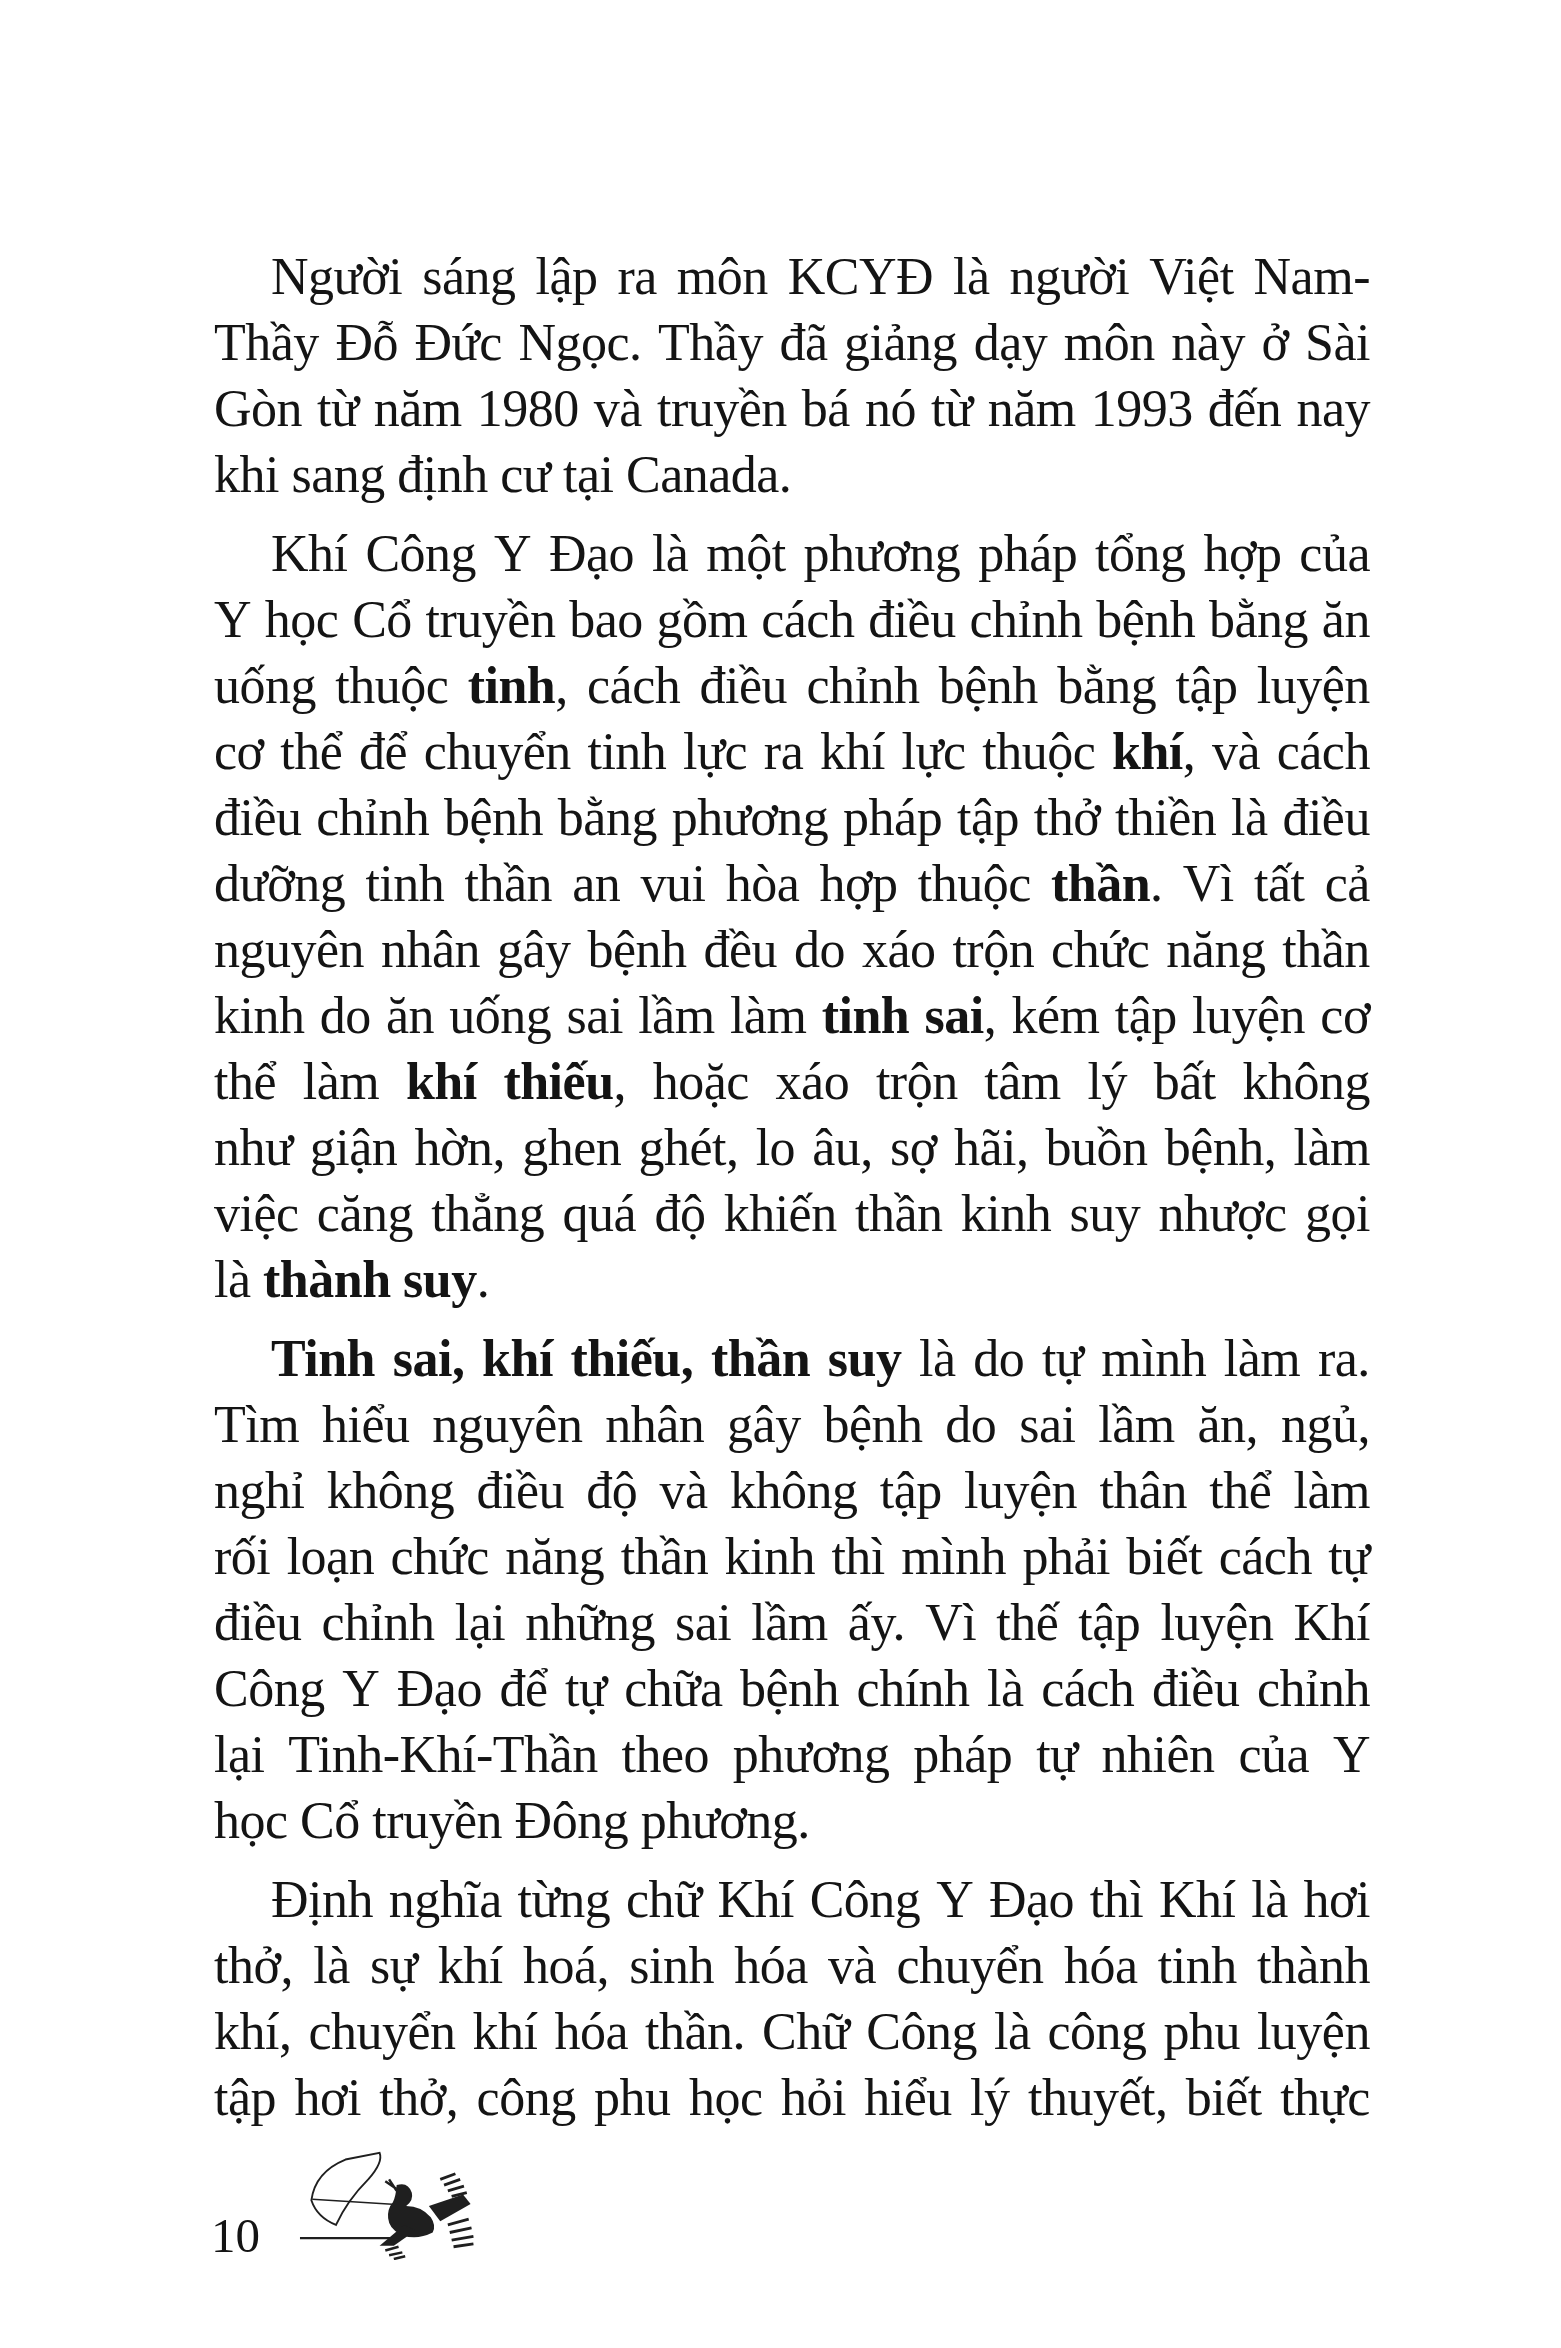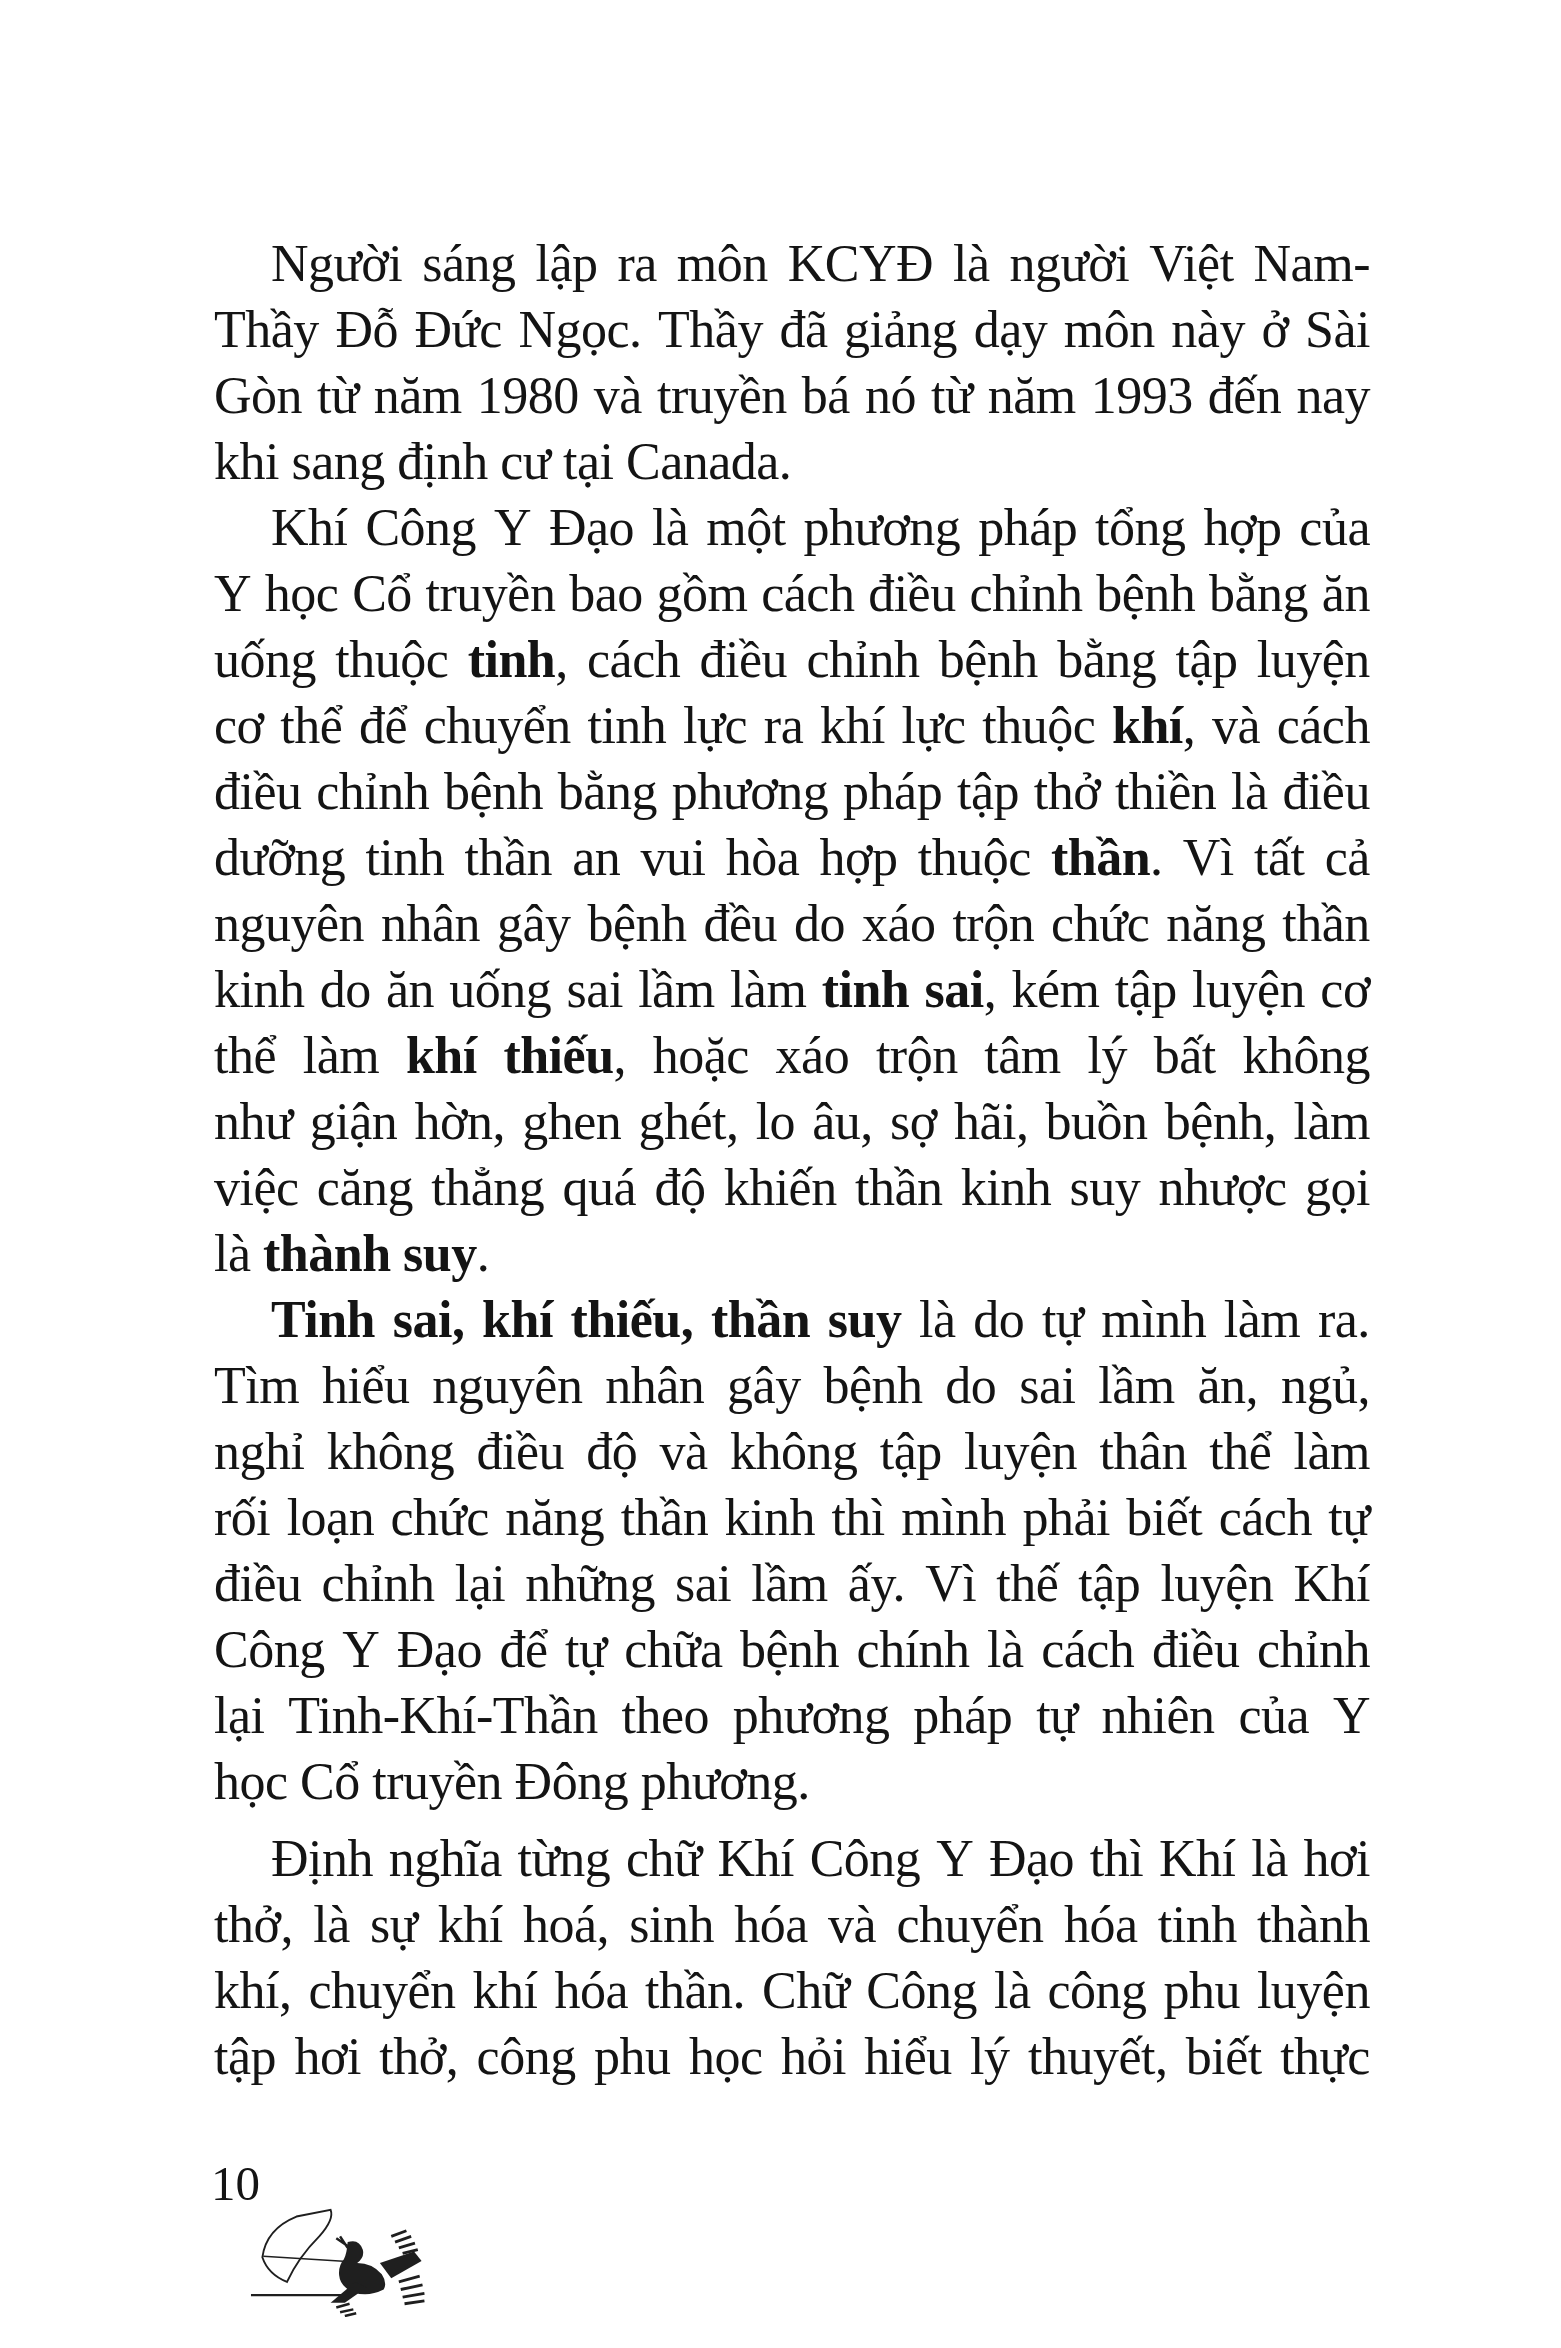--- a/index.html
+++ b/index.html
@@ -21,27 +21,27 @@
   .para{margin:0;}
   .para.spaced{margin-top:11.4px;}
   
   .line{height:66px;}
   .line.jst{
     display:flex;
     justify-content:space-between;
     align-items:baseline;
     overflow:visible;
   }
-  .line.first{padding-left:57px;}
+  .line.first{padding-left:57px;margin-top:13px;}
   .line.end{text-align:left;white-space:pre-wrap;}
   .w{display:inline-block;white-space:pre;}
   b{font-weight:bold;}
   .footer{
     position:absolute;left:211px;top:2151px;
-    display:flex;align-items:flex-start;flex-direction:column;
+    display:flex;align-items:flex-end;
   }
   .pagenum{
     font-size:49px;line-height:1;
     letter-spacing:0;
     padding-top:7.6px;
   }
   .logo{margin-left:38px;}
 </style>
 </head>
 <body>

